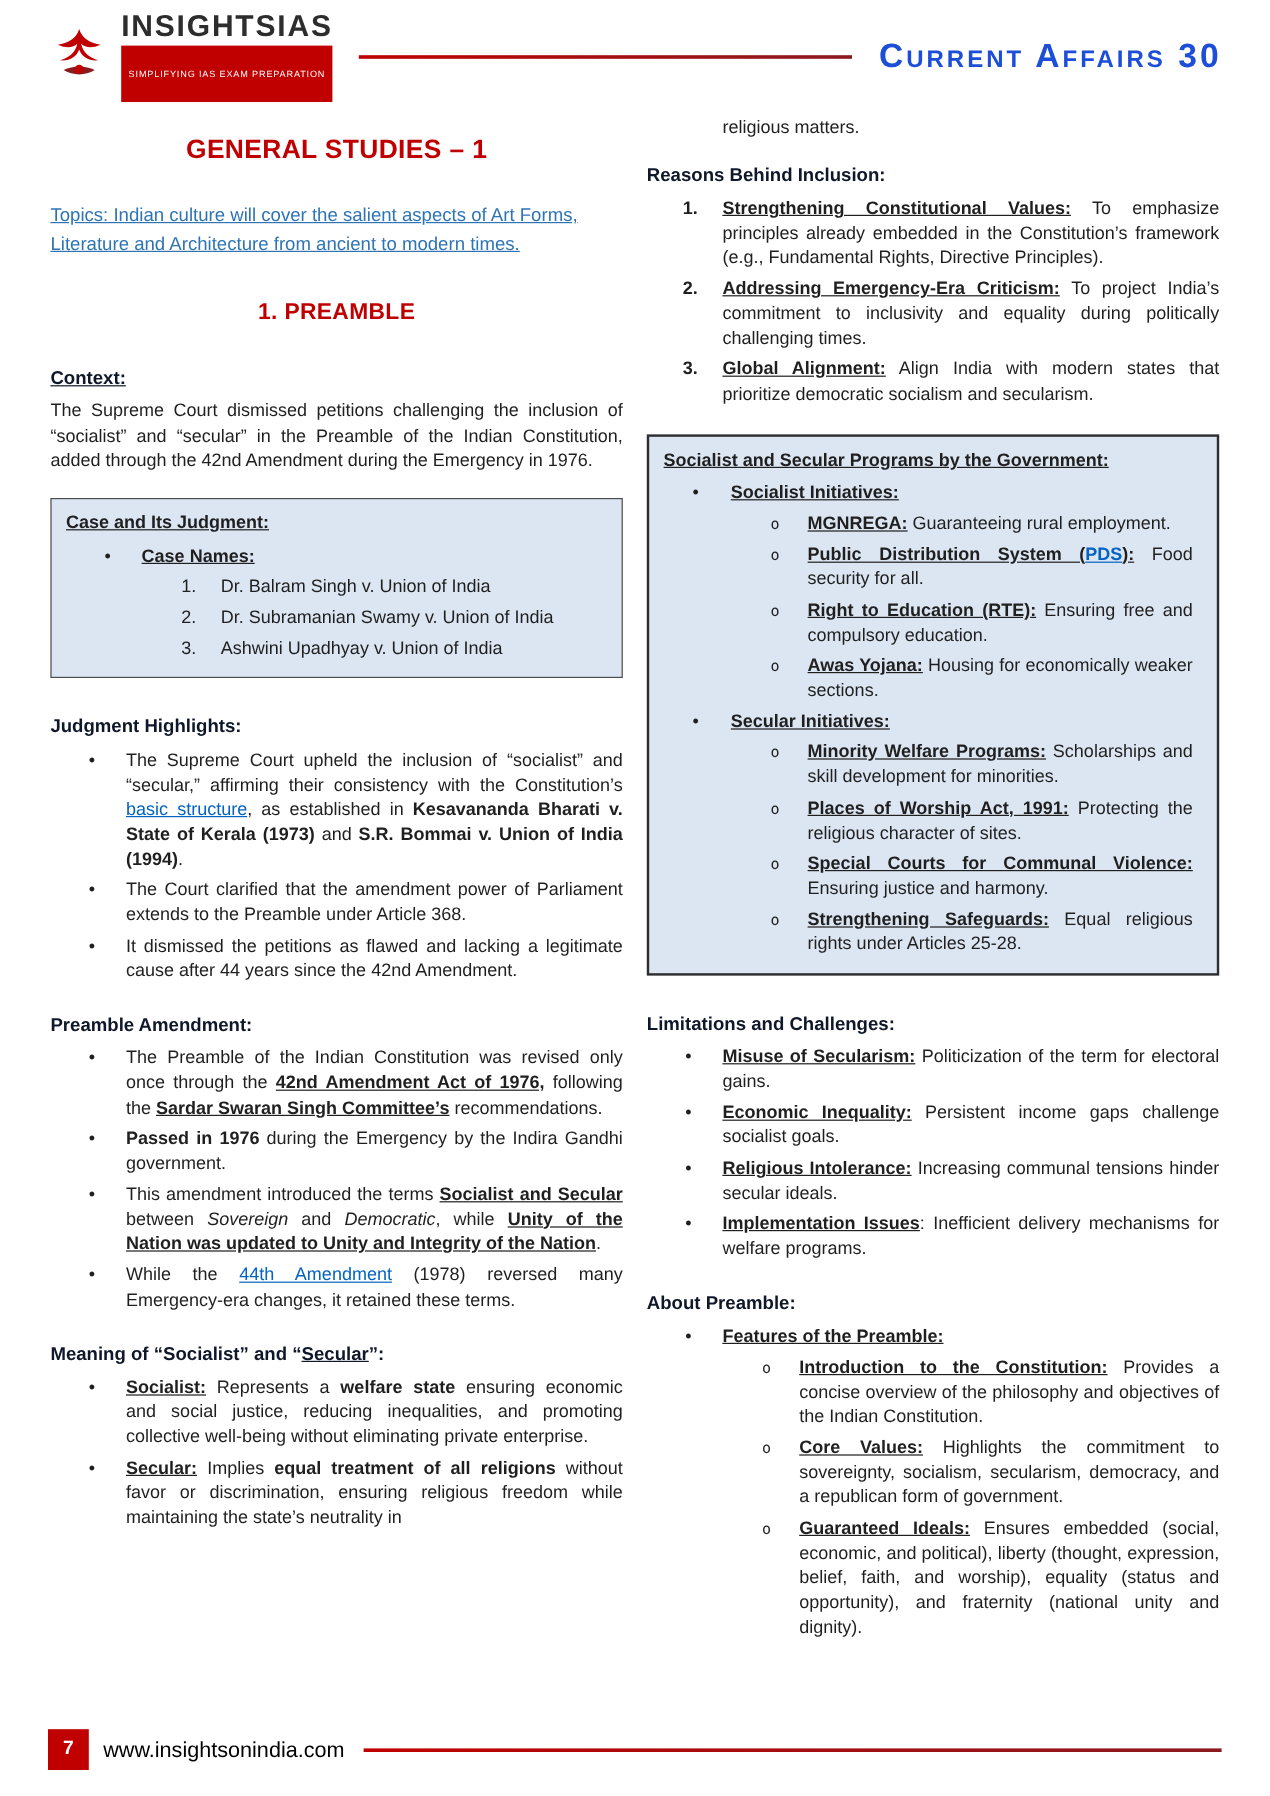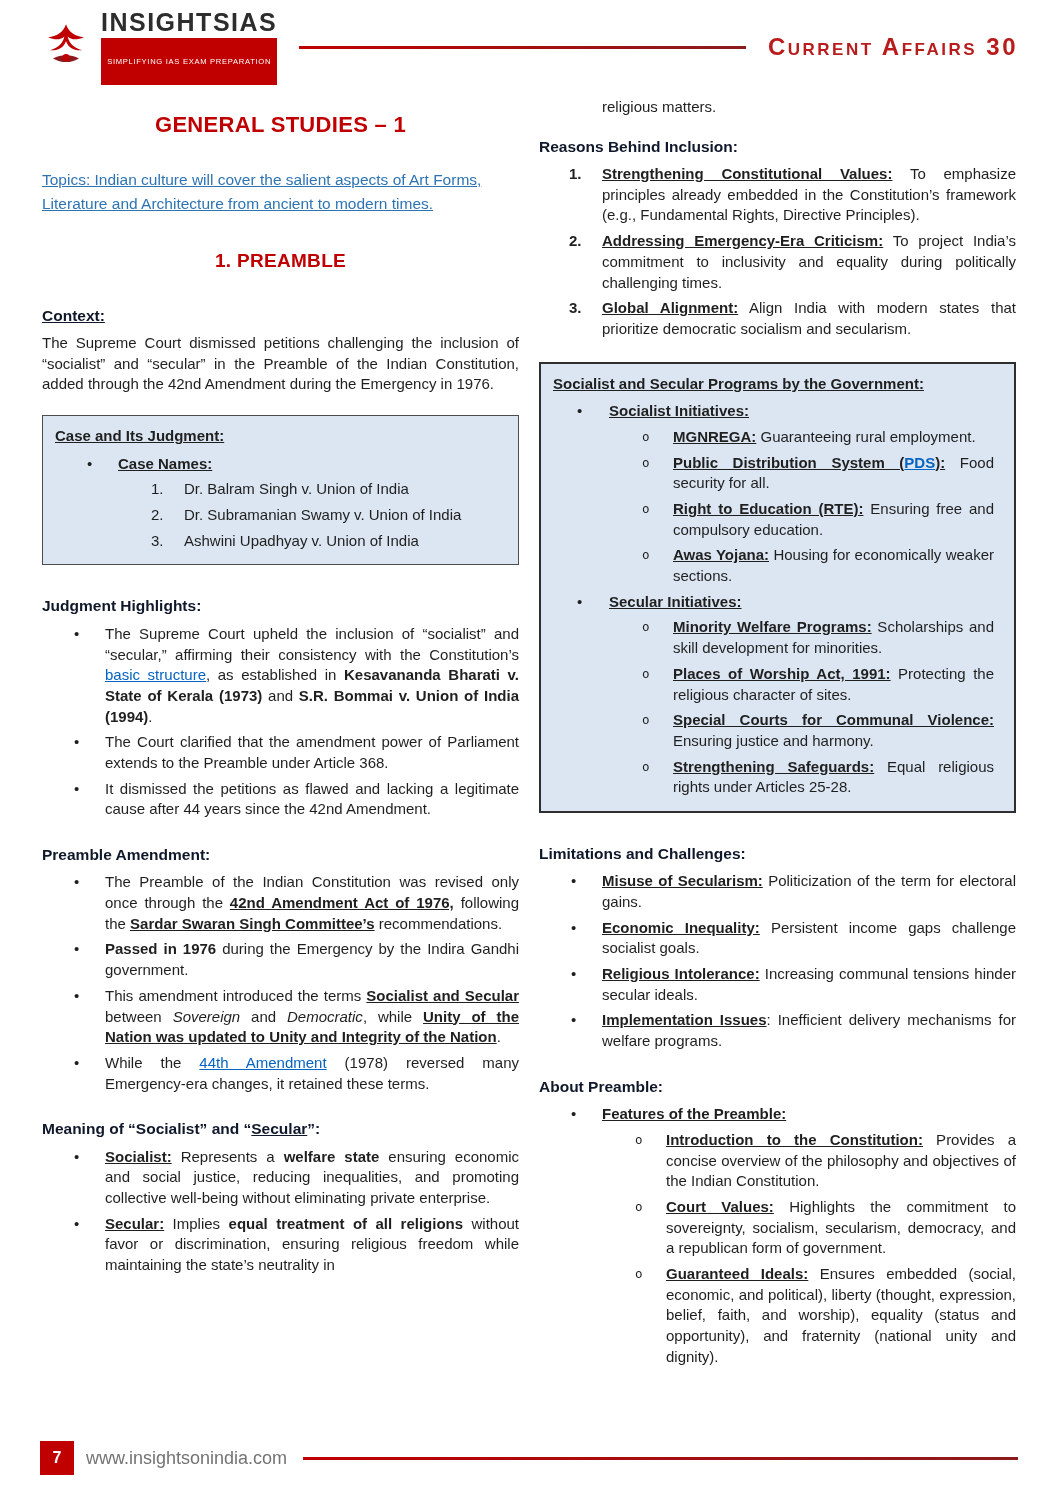--- a/index.html
+++ b/index.html
@@ -7,21 +7,21 @@
   body { font-family:"Liberation Sans", sans-serif; }
   .page { position:relative; width:1058px; height:1497px; background:#fff; color:#1f1f1f; overflow:hidden; margin:0 auto; }
 
   
   .page-header { display:flex; align-items:center; padding:14px 40px 0 40px; height:80px; }
   .logo { display:flex; align-items:center; gap:9px; }
   .logo-icon { width:52px; height:52px; flex:0 0 auto; }
   .logo-name { font-size:25px; font-weight:700; color:#2d2d2d; letter-spacing:1.5px; line-height:1; }
   .logo-tagline { background:#C00000; color:#fff; font-size:7.6px; letter-spacing:.7px; padding:19px 5px; margin-top:3px; text-align:center; white-space:nowrap; }
   .header-rule { flex:1; height:3px; background:linear-gradient(90deg,#C00000,#8B1A1F); margin:0 22px; }
-  .header-right { font-size:24px; color:#b91c1c; font-variant:small-caps; letter-spacing:2.5px; font-weight:600; white-space:nowrap; }
+  .header-right { font-size:28px; color:#1d4ed8; font-variant:small-caps; letter-spacing:2.5px; font-weight:600; white-space:nowrap; }
 
   
   .columns { display:flex; gap:20px; padding:10px 42px 0 42px; }
   .col { width:477px; font-size:15px; line-height:1.38; text-align:justify; }
 
   .red-title { color:#C00000; font-weight:700; text-align:center; }
   .gs-title { font-size:22px; margin-top:20px; letter-spacing:.3px; }
   .section-title { font-size:19px; margin-top:32px; letter-spacing:.3px; }
   .topics { color:#2E74B5; text-decoration:underline; margin-top:28px; font-size:15.5px; line-height:1.55; text-align:left; cursor:pointer; }
   .blue-head { color:#0f172a; font-weight:700; font-size:15.5px; margin:24px 0 7px 0; text-align:left; }
@@ -54,21 +54,21 @@
 
   
   .f-b { font-weight:700; }
   .f-u { text-decoration:underline; }
   .f-i { font-style:italic; }
   .f-l { color:#0563C1; text-decoration:underline; cursor:pointer; }
 
   
   .page-footer { position:absolute; left:40px; right:40px; bottom:22px; display:flex; align-items:center; }
   .page-number-box { width:34px; height:34px; background:#C00000; color:#fff; font-weight:700; font-size:16px; display:flex; align-items:center; justify-content:center; flex:0 0 auto; }
-  .site { font-size:18px; color:#737373; margin:0 16px 0 12px; text-decoration:none; white-space:nowrap; }
+  .site { font-size:18px; color:#000000; margin:0 16px 0 12px; text-decoration:none; white-space:nowrap; }
   .footer-rule { flex:1; height:3px; background:linear-gradient(90deg,#C00000,#8B1A1F); }
 </style>
 </head>
 <body>
 
 <div class="page">
 
   <header class="page-header">
     <div class="logo">
       <svg class="logo-icon" viewBox="0 0 64 64" aria-hidden="true">
@@ -174,21 +174,21 @@
         <li><span class="rich"><span class="f-b f-u">Religious Intolerance:</span><span> Increasing communal tensions hinder secular ideals.</span></span></li>
         <li><span class="rich"><span class="f-b f-u">Implementation Issues</span><span>: Inefficient delivery mechanisms for welfare programs.</span></span></li>
       </ul>
 
       <h3 class="blue-head">About Preamble:</h3>
       <ul class="blt">
         <li>
           <span class="box-title">Features of the Preamble:</span>
           <ul class="sub">
             <li><span class="rich"><span class="f-b f-u">Introduction to the Constitution:</span><span> Provides a concise overview of the philosophy and objectives of the Indian Constitution.</span></span></li>
-            <li><span class="rich"><span class="f-b f-u">Court Values:</span><span> Highlights the commitment to sovereignty, socialism, secularism, democracy, and a republican form of government.</span></span></li>
+            <li><span class="rich"><span class="f-b f-u">Core Values:</span><span> Highlights the commitment to sovereignty, socialism, secularism, democracy, and a republican form of government.</span></span></li>
             <li><span class="rich"><span class="f-b f-u">Guaranteed Ideals:</span><span> Ensures embedded (social, economic, and political), liberty (thought, expression, belief, faith, and worship), equality (status and opportunity), and fraternity (national unity and dignity).</span></span></li>
           </ul>
         </li>
       </ul>
     </section>
 
   </main>
 
   <footer class="page-footer">
     <div class="page-number-box">7</div>

